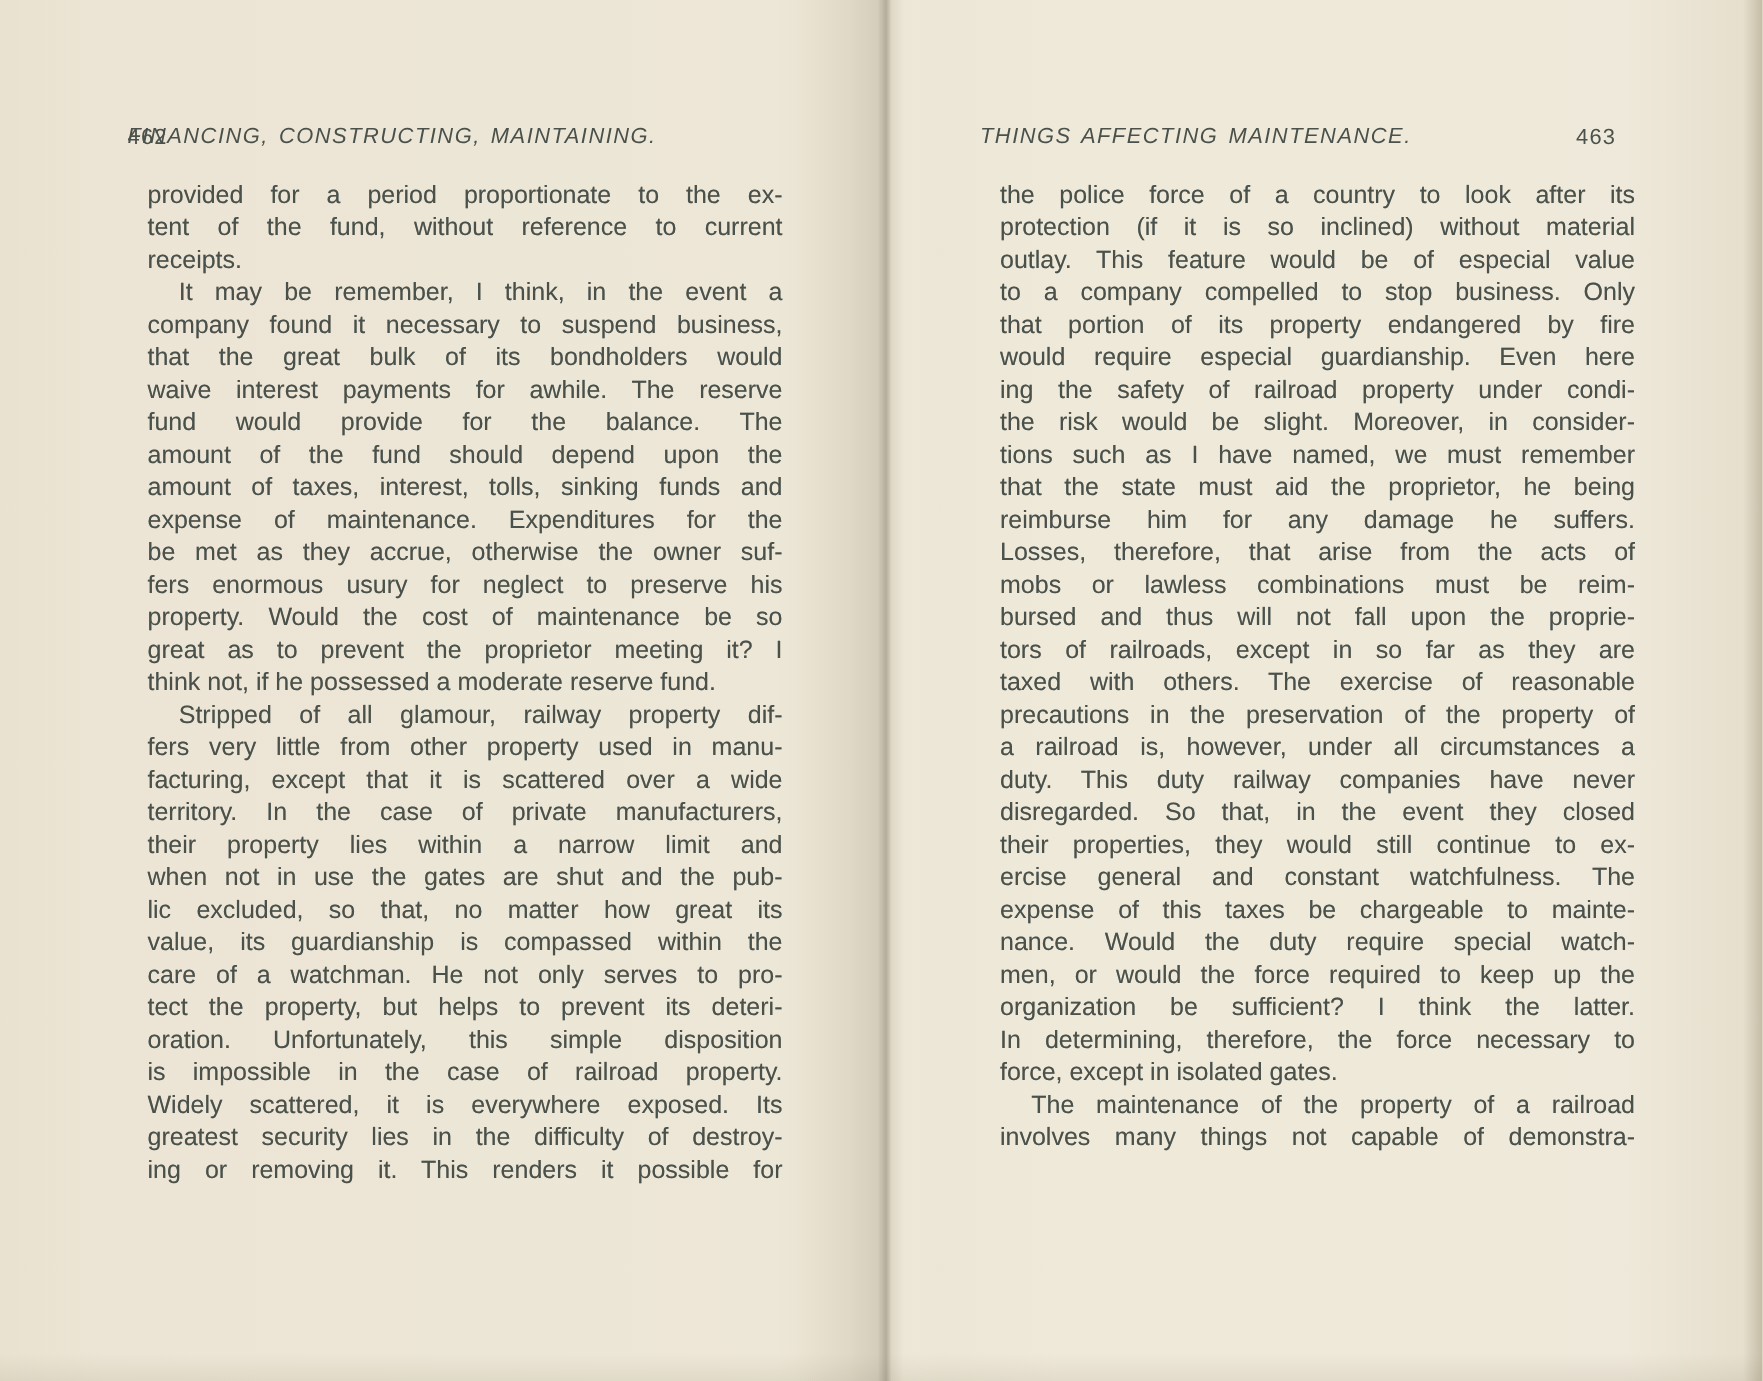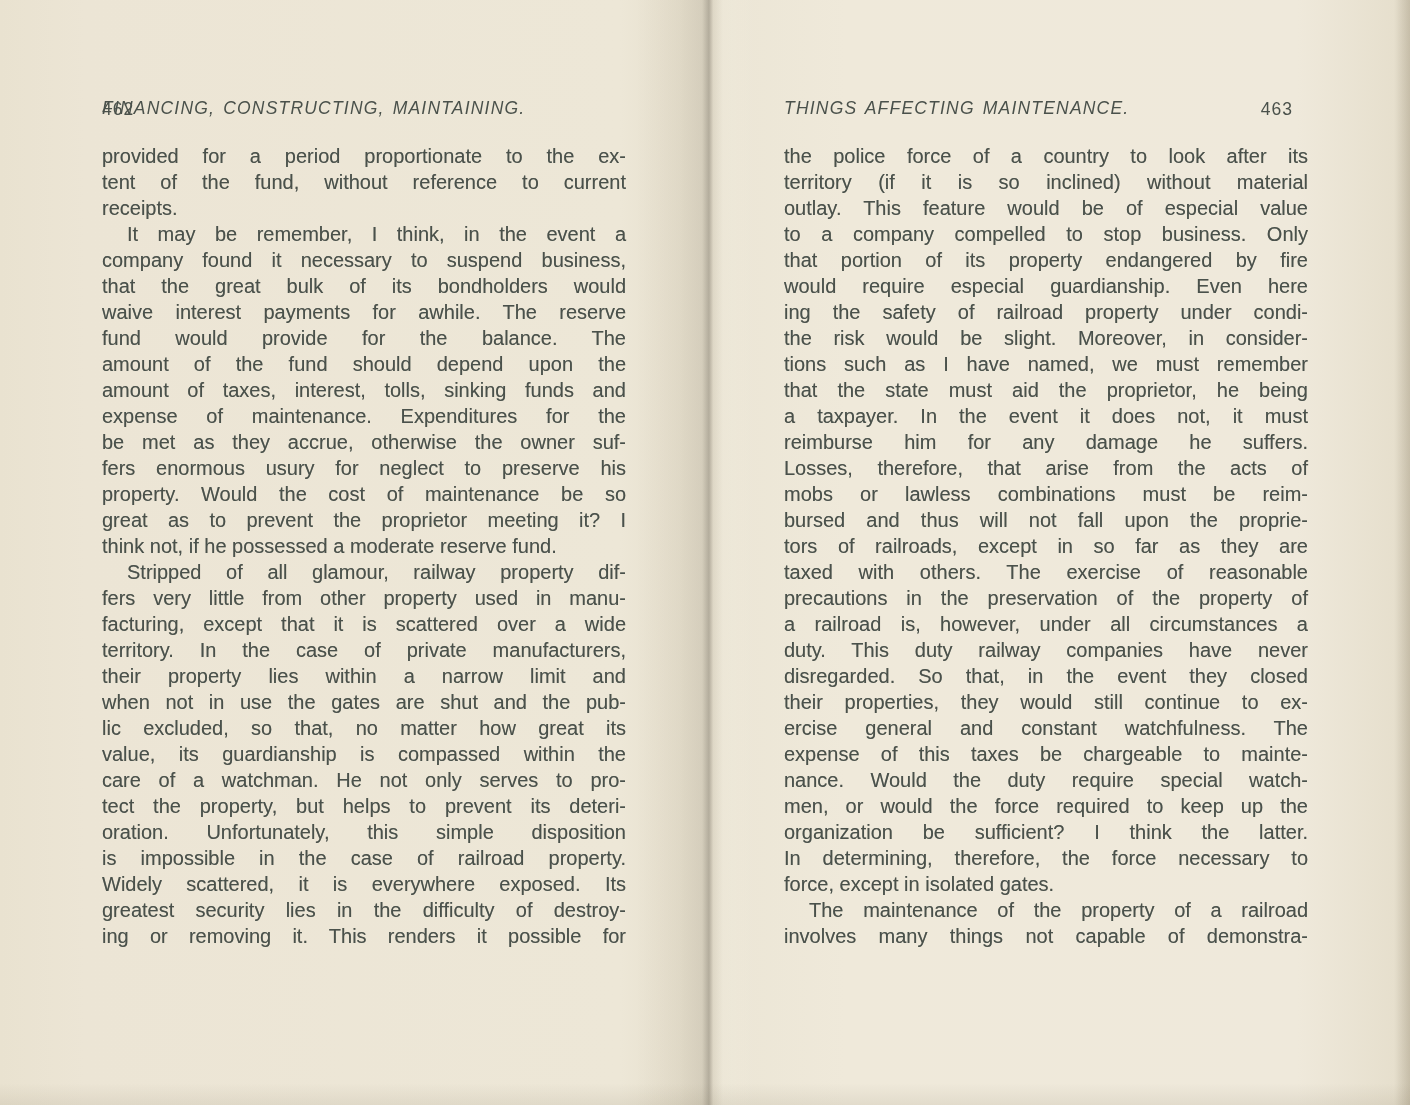--- a/index.html
+++ b/index.html
@@ -56,21 +56,21 @@
   }
   .page-left  .num { left:0; }
   .page-right .num { right:15px; }
   .pg-header .title {
     text-align:left;
     font-style:italic;
     letter-spacing:1.2px;
     word-spacing:2px;
     white-space:nowrap;
   }
-  .body-text { font-size:20px; }
+  .body-text { font-size:20px;margin-left:16px; }
   .line {
     height:26px;
     line-height:26px;
     text-align:justify;
     text-align-last:justify;
     white-space:nowrap;
     text-shadow:0 0 0.5px rgba(74,81,75,0.45);
   }
   .line.indent   { text-indent:25px; }
   .line.para-end { text-align-last:left; }
@@ -120,30 +120,29 @@
       </div>
   </div>
 
   <div class="page page-right">
     <div class="pg-header">
       <span class="num">463</span>
       <div class="title">THINGS AFFECTING MAINTENANCE.</div>
     </div>
     <div class="body-text">
         <div class="line">the police force of a country to look after its</div>
-        <div class="line">territory (if it is so inclined) without material</div>
+        <div class="line">protection (if it is so inclined) without material</div>
         <div class="line">outlay. This feature would be of especial value</div>
         <div class="line">to a company compelled to stop business. Only</div>
         <div class="line">that portion of its property endangered by fire</div>
         <div class="line">would require especial guardianship. Even here</div>
         <div class="line">ing the safety of railroad property under condi-</div>
         <div class="line">the risk would be slight. Moreover, in consider-</div>
         <div class="line">tions such as I have named, we must remember</div>
         <div class="line">that the state must aid the proprietor, he being</div>
-        <div class="line">a taxpayer. In the event it does not, it must</div>
         <div class="line">reimburse him for any damage he suffers.</div>
         <div class="line">Losses, therefore, that arise from the acts of</div>
         <div class="line">mobs or lawless combinations must be reim-</div>
         <div class="line">bursed and thus will not fall upon the proprie-</div>
         <div class="line">tors of railroads, except in so far as they are</div>
         <div class="line">taxed with others. The exercise of reasonable</div>
         <div class="line">precautions in the preservation of the property of</div>
         <div class="line">a railroad is, however, under all circumstances a</div>
         <div class="line">duty. This duty railway companies have never</div>
         <div class="line">disregarded. So that, in the event they closed</div>

